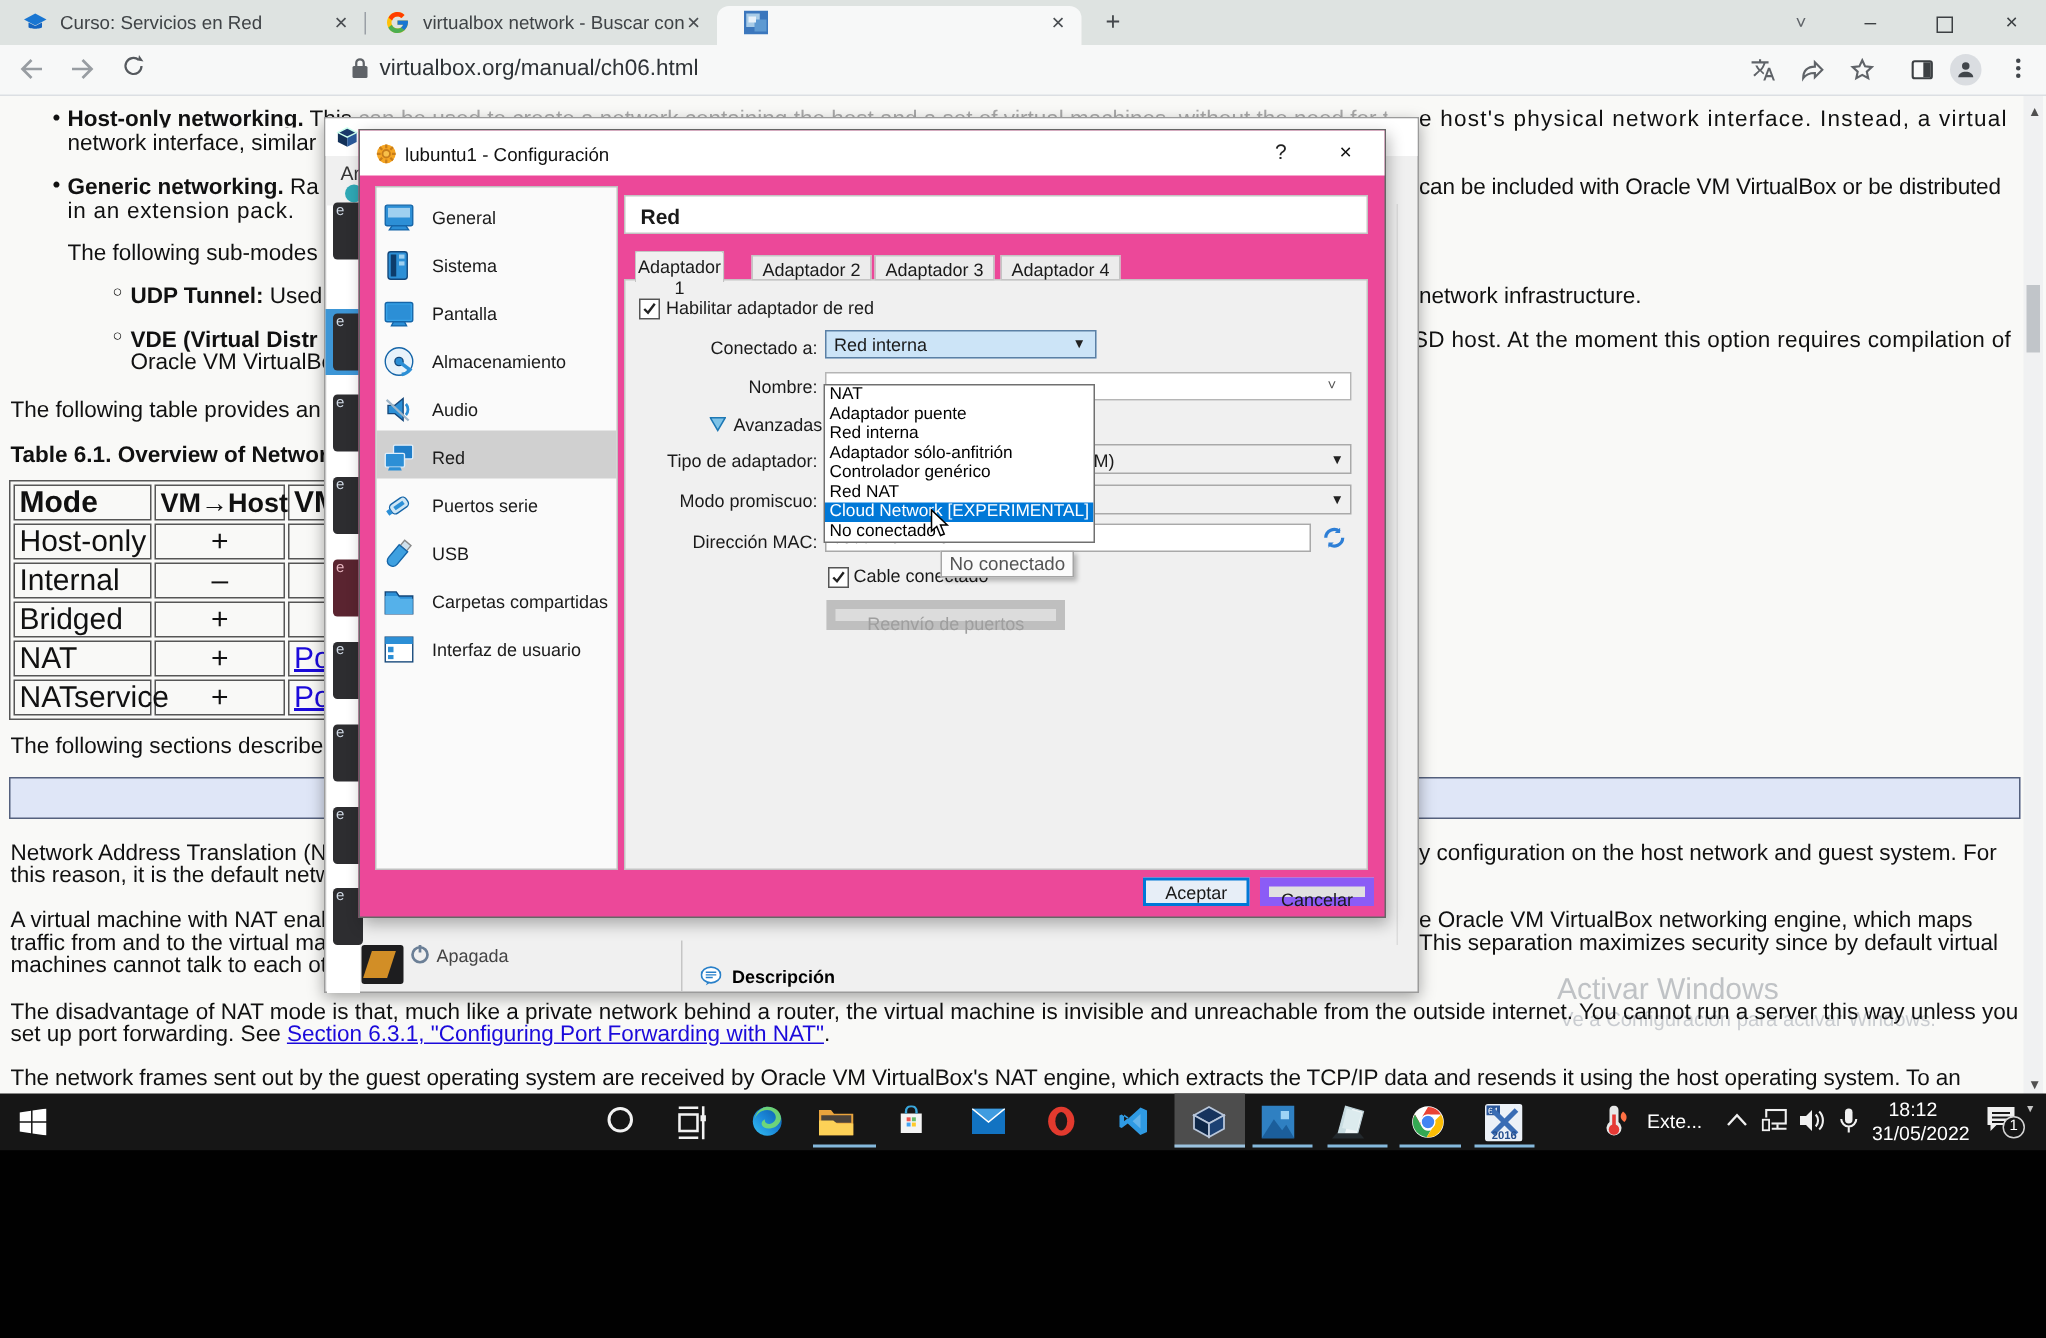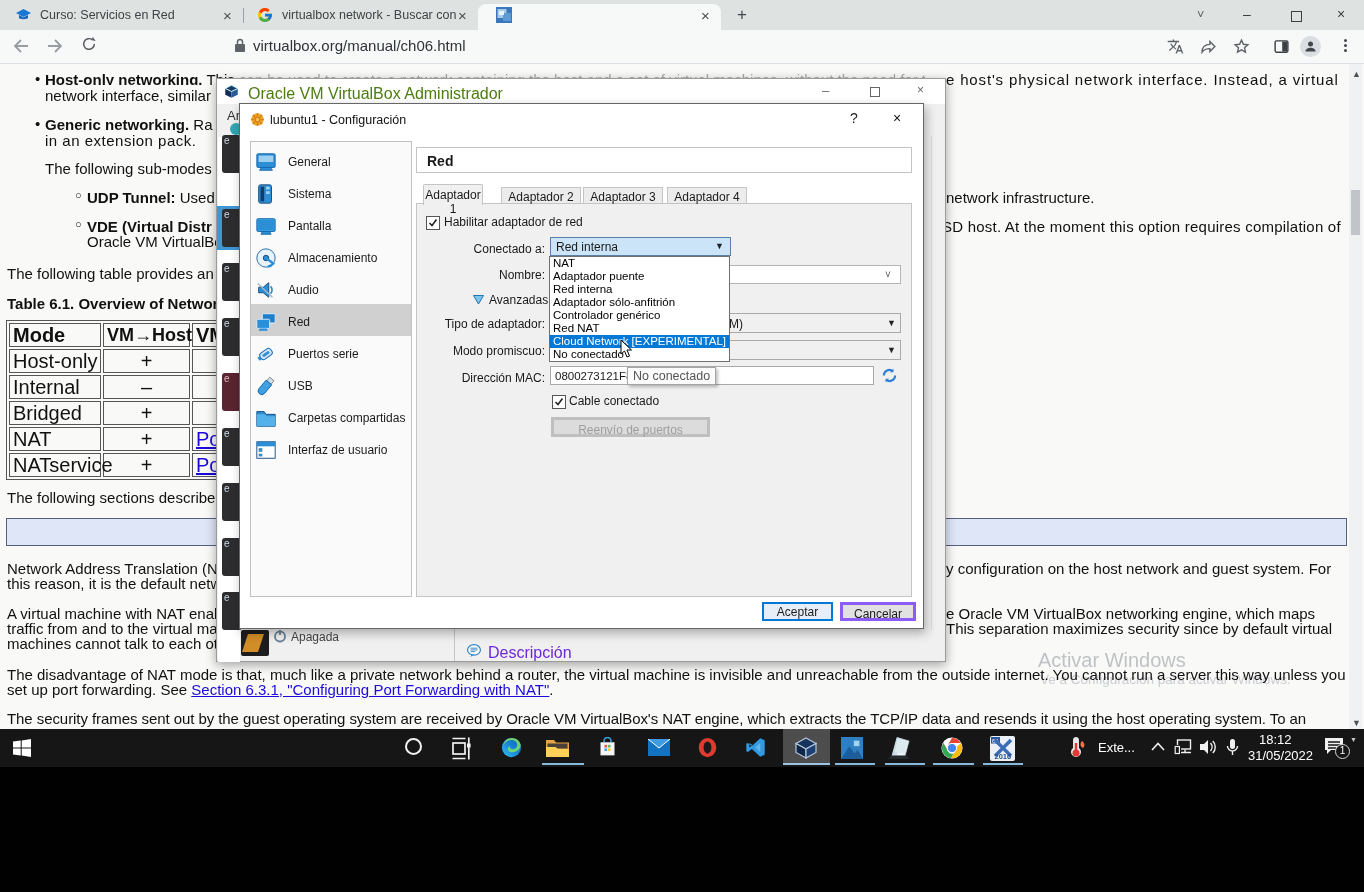--- a/index.html
+++ b/index.html
@@ -26,28 +26,28 @@
 #t61 td,#t61 th{border:1px solid #565656;padding:0 3px;height:22px;line-height:22px;text-align:left;font-weight:normal;white-space:nowrap;}
 #t61 th{font-weight:bold;}
 .ctr{text-align:center !important;}
 .bluebar{position:absolute;left:6px;top:518px;width:1339px;height:26px;background:#dfe6f7;border:1px solid #55617e;}
 
 #sbar{left:1349px;top:64px;width:13px;height:668px;background:#f0f1f2;}
 
 #mainwin{left:216px;top:78px;width:730px;height:584px;background:#f0f0f0;
   border:1px solid #9b9b9b;box-shadow:0 3px 10px rgba(0,0,0,.35);box-sizing:border-box;}
 
-#dlg{left:239px;top:103px;width:685px;height:526px;background:#ffffff;border:1px solid #666;
+#dlg{left:239px;top:86px;width:685px;height:526px;background:#ec4899;border:1px solid #666;
   box-shadow:2px 4px 10px rgba(0,0,0,.3);box-sizing:border-box;font-size:12px;color:#1a1a1a;}
 .dside{position:absolute;left:10px;top:37px;width:160px;height:454px;background:#fafafa;border:1px solid #c0c0c0;}
 .ditem{position:absolute;left:0;width:160px;height:32px;}
 .ditem .lbl{position:absolute;left:38px;top:9px;font-size:12px;white-space:nowrap;}
 .dicon{position:absolute;left:5px;top:5px;width:22px;height:22px;}
 .combo{position:absolute;box-sizing:border-box;background:#f0f0f0;border:1px solid #a9a9a9;}
-.btn{position:absolute;box-sizing:border-box;background:#e1e1e1;border:3px solid #8b5cf6;
+.btn{position:absolute;box-sizing:border-box;background:#e1e1e1;border:6px solid #8b5cf6;
   font-size:12px;text-align:center;color:#1a1a1a;}
 
 #taskbar{left:0;top:729px;width:1364px;height:38px;background:#161616;}
 #below{left:0;top:767px;width:1364px;height:125px;background:#010101;}
 .tbtxt{position:absolute;color:#fff;}
 </style>
 </head>
 <body>
 
 <div class="abs" id="tabstrip">
@@ -127,20 +127,21 @@
 
 <div class="abs" id="page">
   <div class="pl" style="left:35px;top:6px">•</div>
   <div class="abs" style="left:45px;top:7px;width:880px;height:14px;overflow:hidden">
     <div class="pl nw" style="position:static"><b>Host-only networking.</b> This <span style="color:#a8a8a8">can be used to create a network containing the host and a set of virtual machines, without the need for the h</span></div>
   </div>
   <div class="pl" style="left:946px;top:7px;letter-spacing:0.84px">e host's physical network interface. Instead, a virtual</div>
   <div class="pl" style="left:45px;top:23px">network interface, similar</div>
   <div class="pl" style="left:35px;top:51px">•</div>
   <div class="pl" style="left:45px;top:52px"><b>Generic networking.</b> Ra</div>
+  <div class="pl" style="left:946px;top:52px;letter-spacing:-0.12px">can be included with Oracle VM VirtualBox or be distributed</div>
   <div class="pl" style="left:45px;top:68px;letter-spacing:0.5px">in an extension pack.</div>
   <div class="pl" style="left:45px;top:96px">The following sub-modes a</div>
   <div class="pl" style="left:75px;top:125px;font-size:11px">○</div>
   <div class="pl" style="left:87px;top:125px"><b>UDP Tunnel:</b> Used</div>
   <div class="pl" style="left:946px;top:125px">network infrastructure.</div>
   <div class="pl" style="left:75px;top:154px;font-size:11px">○</div>
   <div class="pl" style="left:87px;top:154px"><b>VDE (Virtual Distr</b></div>
   <div class="pl" style="left:942px;top:154px;letter-spacing:0.22px">SD host. At the moment this option requires compilation of</div>
   <div class="pl" style="left:87px;top:169px">Oracle VM VirtualBo</div>
   <div class="pl" style="left:7px;top:201px">The following table provides an</div>
@@ -186,21 +187,21 @@
   <div class="pl" style="left:7px;top:511px">this reason, it is the default netw</div>
   <div class="pl" style="left:7px;top:541px">A virtual machine with NAT enab</div>
   <div class="pl" style="left:946px;top:541px">e Oracle VM VirtualBox networking engine, which maps</div>
   <div class="pl" style="left:7px;top:556px">traffic from and to the virtual ma</div>
   <div class="pl" style="left:946px;top:556px">This separation maximizes security since by default virtual</div>
   <div class="pl" style="left:7px;top:571px">machines cannot talk to each ot</div>
   <div class="pl" style="left:1038px;top:585px;color:#bfc2c5;font-size:20px">Activar Windows</div>
   <div class="pl" style="left:1040px;top:608px;color:#c9ccd0;font-size:13.5px">Ve a Configuración para activar Windows.</div>
   <div class="pl" style="left:7px;top:602px">The disadvantage of NAT mode is that, much like a private network behind a router, the virtual machine is invisible and unreachable from the outside internet. You cannot run a server this way unless you</div>
   <div class="pl" style="left:7px;top:617px">set up port forwarding. See <span class="plink">Section 6.3.1, "Configuring Port Forwarding with NAT"</span>.</div>
-  <div class="pl" style="left:7px;top:646px;letter-spacing:-0.07px">The security frames sent out by the guest operating system are received by Oracle VM VirtualBox's NAT engine, which extracts the TCP/IP data and resends it using the host operating system. To an</div>
+  <div class="pl" style="left:7px;top:646px;letter-spacing:-0.07px">The network frames sent out by the guest operating system are received by Oracle VM VirtualBox's NAT engine, which extracts the TCP/IP data and resends it using the host operating system. To an</div>
 </div>
 
 <div class="abs" id="sbar">
   <div class="abs" style="left:3px;top:5px;width:7px;height:7px;color:#505050;font-size:9px">▲</div>
   <div class="abs" style="left:2px;top:126px;width:9px;height:45px;background:#c1c5c9"></div>
   <div class="abs" style="left:3px;top:654px;width:7px;height:7px;color:#505050;font-size:9px">▼</div>
 </div>
 
 <div class="abs" id="mainwin">
 
@@ -240,21 +241,21 @@
     <circle cx="7" cy="7.5" r="5" fill="none" stroke="#6b7f96" stroke-width="1.8"></circle>
     <path d="M7 1 v5" stroke="#6b7f96" stroke-width="1.8"></path>
   </svg>
   <div class="abs" style="left:74px;top:551px;font-size:12px;color:#444">Apagada</div>
   <div class="abs" style="left:237px;top:548px;width:1px;height:34px;background:#c5c5c5"></div>
   <svg class="abs" style="left:250px;top:565px" width="14" height="13" viewBox="0 0 24 22">
     <ellipse cx="12" cy="10" rx="11" ry="9" fill="#fff" stroke="#2980c9" stroke-width="2"></ellipse>
     <path d="M8 18 l-2 4 6-4z" fill="#2980c9"></path>
     <path d="M6 7 h12 M6 10 h12 M6 13 h8" stroke="#2980c9" stroke-width="1.6" fill="none"></path>
   </svg>
-  <div class="abs" style="left:271px;top:565px;font-size:16px;font-weight:normal;color:#6d28d9">Descripción</div>
+  <div class="abs" style="left:271px;top:565px;font-size:12px;font-weight:bold;color:#000000">Descripción</div>
 </div>
 
 <div class="abs" id="dlg">
 
   <div class="abs" style="left:0;top:0;width:683px;height:30px;background:#fff"></div>
   <svg class="abs" style="left:10px;top:8px" width="15" height="15" viewBox="0 0 24 24">
     <circle cx="12" cy="12" r="10" fill="#f6a623"></circle>
     <circle cx="12" cy="12" r="4" fill="#f8c04a" stroke="#c87d1a" stroke-width="2"></circle>
     <g stroke="#c87d1a" stroke-width="2.4">
       <path d="M12 2v4M12 18v4M2 12h4M18 12h4M4.9 4.9l2.8 2.8M16.3 16.3l2.8 2.8M4.9 19.1l2.8-2.8M16.3 7.7l2.8-2.8"></path>

